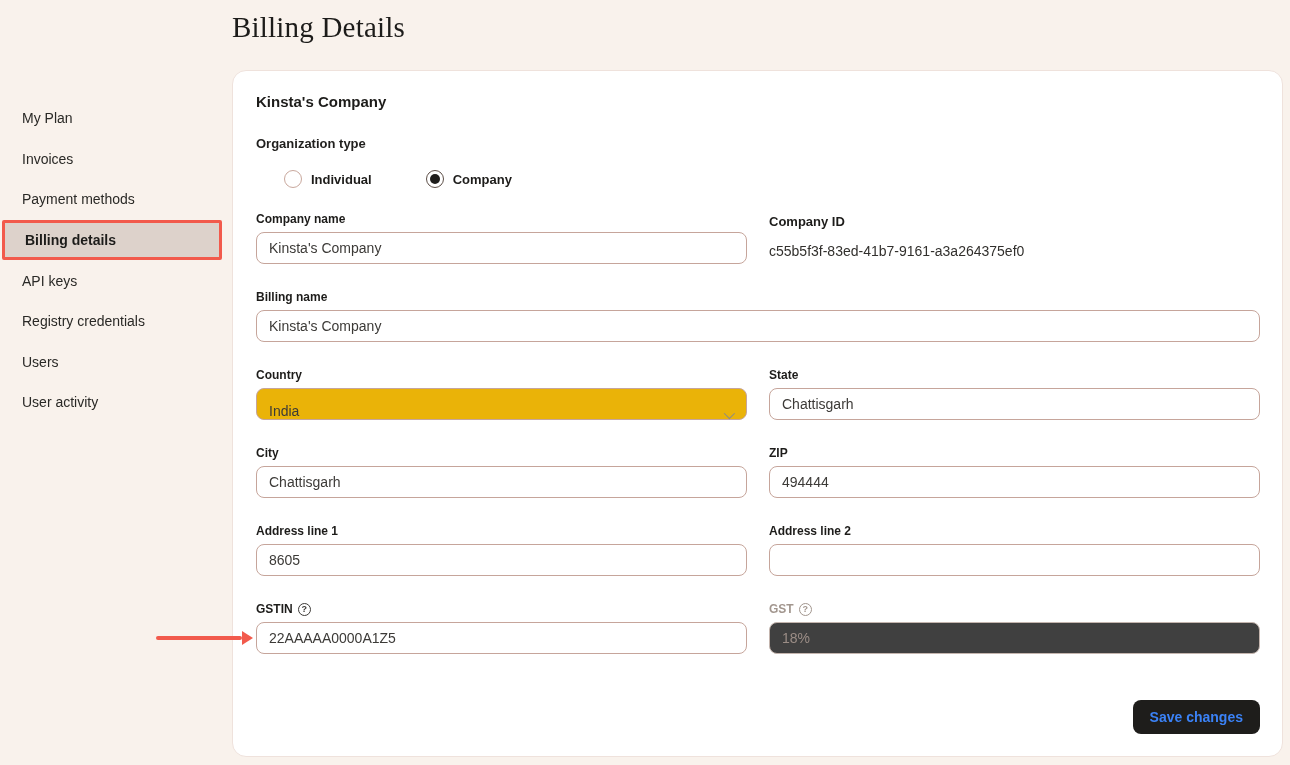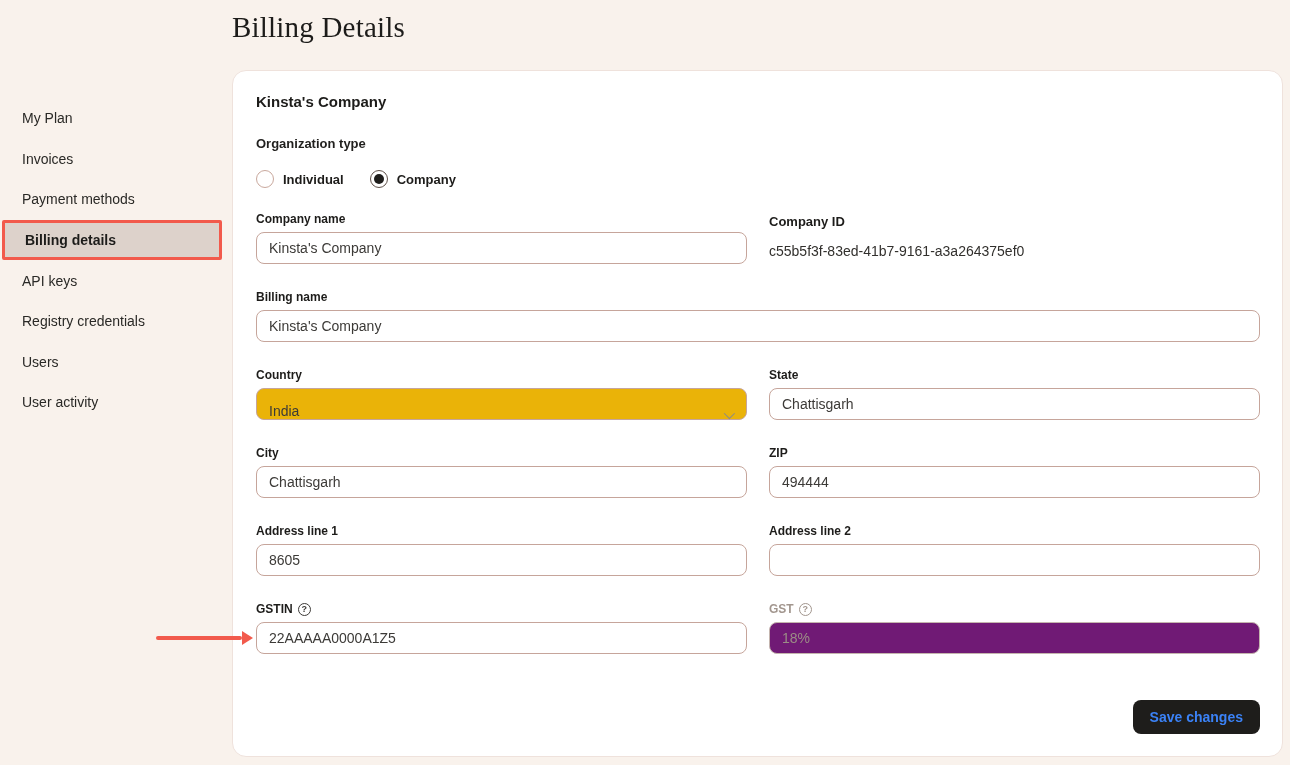--- a/index.html
+++ b/index.html
@@ -40,21 +40,21 @@
     background:#ffffff;
     border:1px solid #efe2dc;
     border-radius:14px;
     padding:22px 22px 22px 23px;
   }
   .card-heading { font-size:15px; font-weight:bold; color:#1d1c1a; }
 
   .org-label { margin-top:26px; font-size:13px; font-weight:bold; }
 
   .radio-row { margin-top:19px; display:flex; align-items:center; gap:26px; }
-  .radio-opt { display:flex; align-items:center; gap:9px; cursor:pointer; }
+  .radio-opt { display:flex; align-items:center; gap:9px; cursor:pointer;margin-left:28px; }
   .radio-circle {
     width:18px; height:18px; border-radius:50%;
     border:1px solid #c9a89d; background:#fff;
     display:flex; align-items:center; justify-content:center;
   }
   .radio-opt.selected .radio-circle { border-color:#5e5049; }
   .radio-dot { width:10px; height:10px; border-radius:50%; background:#1e1d1b; display:none; }
   .radio-opt.selected .radio-dot { display:block; }
   .radio-label { font-size:13px; font-weight:bold; color:#1d1c1a; }
 
@@ -73,21 +73,21 @@
     margin-bottom:6px; display:flex; align-items:center; gap:5px;
   }
   .text-input {
     width:100%; height:32px;
     border:1px solid #c6a59b; border-radius:8px;
     padding:0 12px; font-size:14px; color:#3c3a37;
     font-family:"Liberation Sans", sans-serif;
     background:#fff; outline:none;
   }
   .text-input:disabled, .text-input.disabled {
-    background:#701a75; border-color:#c4b5ae; color:#9b8d86;
+    background:#404040; border-color:#c4b5ae; color:#9b8d86;
   }
 
   .select-box {
     width:100%; height:32px;
     border:1px solid #c6a59b; border-radius:8px;
     padding:0 12px; font-size:14px; color:#3c3a37;
     background:#eab308; display:flex; align-items:flex-end; justify-content:space-between;
     cursor:pointer;
   }
   .chevron-down {

